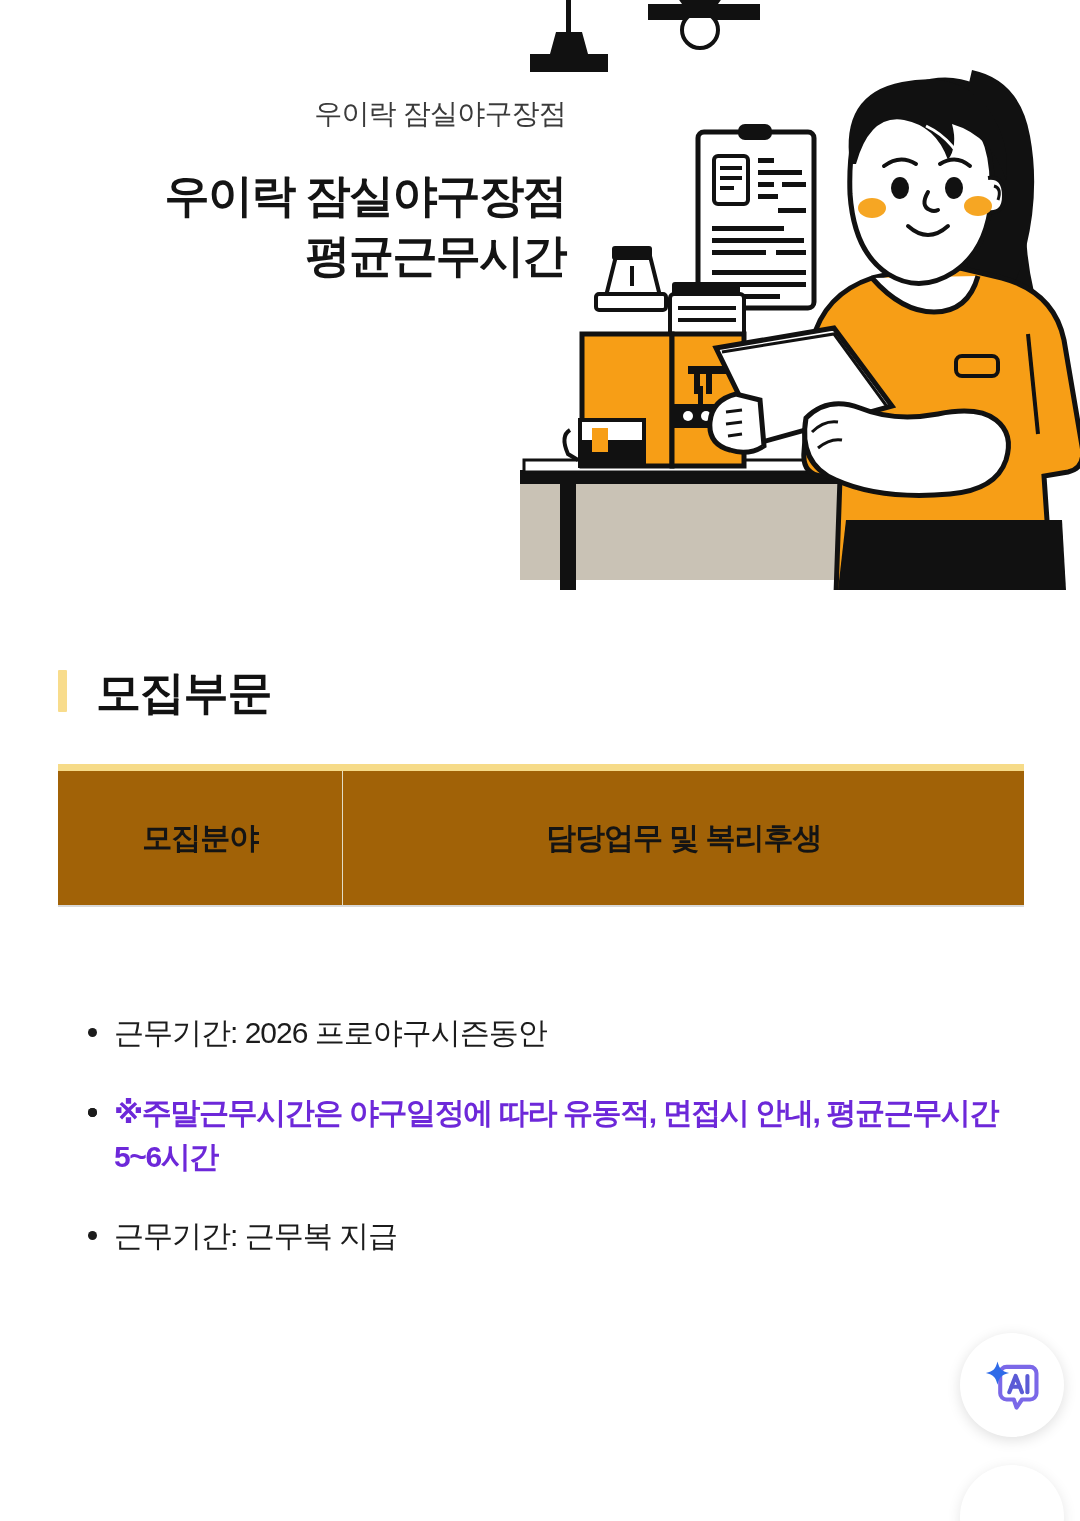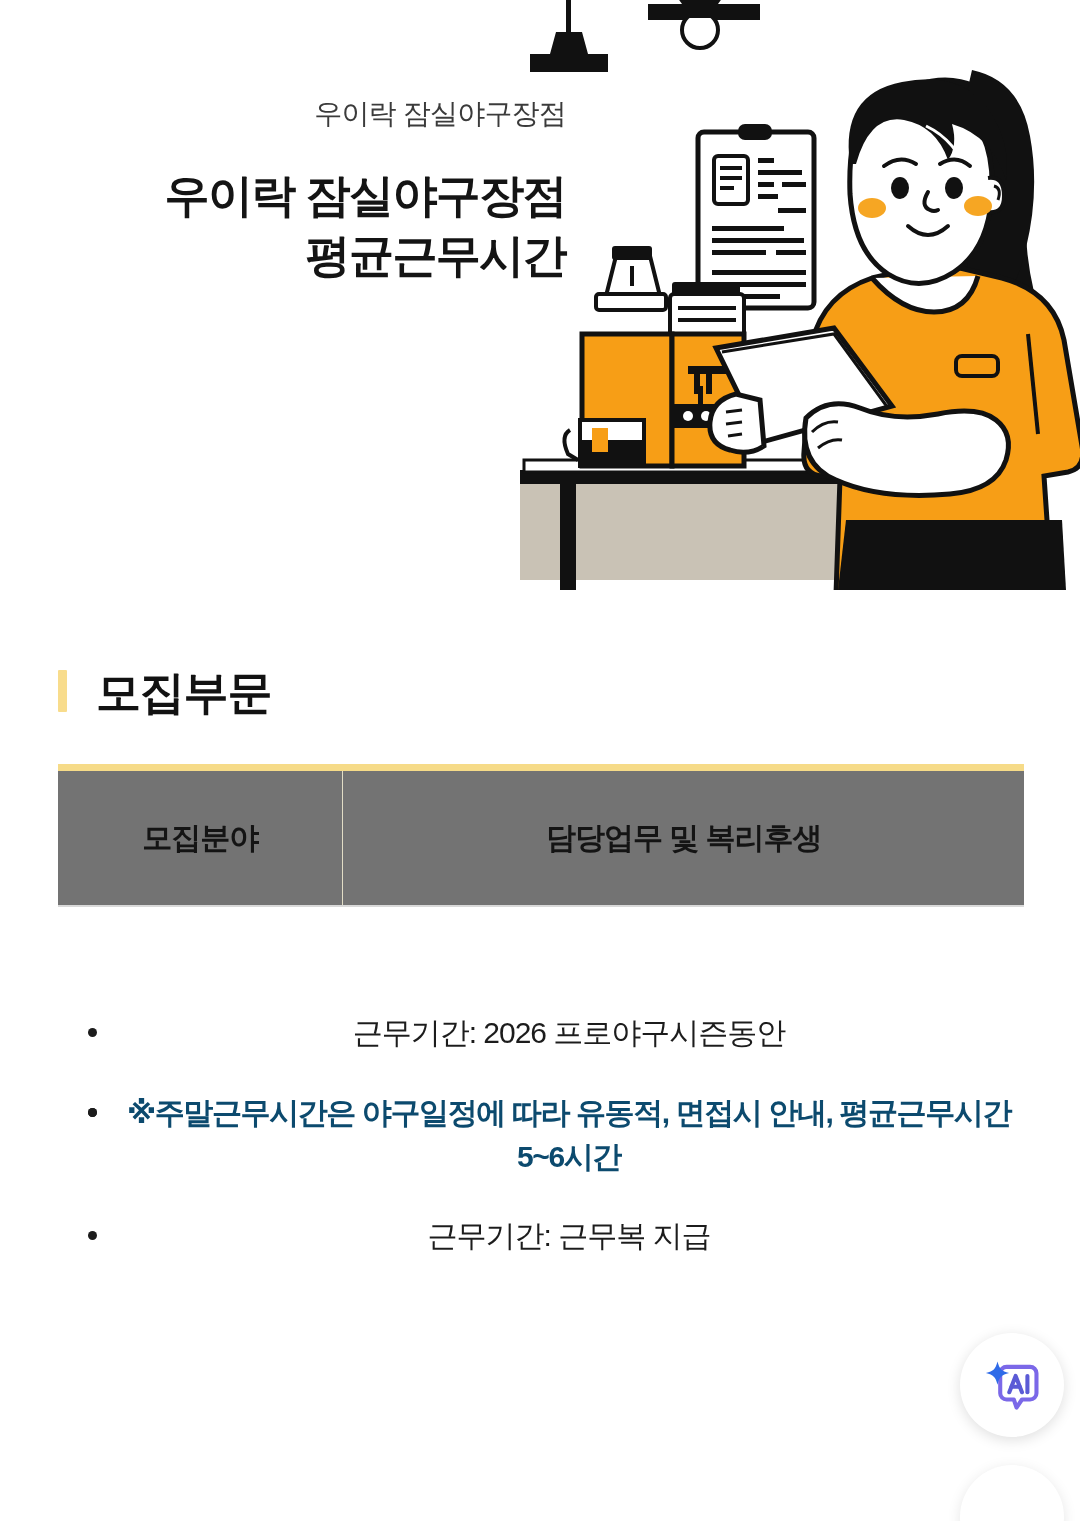--- a/index.html
+++ b/index.html
@@ -38,46 +38,46 @@
     font-size:45px;font-weight:700;color:#121212;letter-spacing:-1.2px;line-height:1.2;
   }
 
   
   .tbl-wrap{margin-top:44px;margin-left:-38px;width:966px;}
   table.rec{
     width:100%;border-collapse:collapse;table-layout:fixed;
     border-top:7px solid #f6db88;border-bottom:2px solid #d9d9d9;
   }
   table.rec th{
-    background:#737373;color:#141414;font-size:30px;font-weight:700;
+    background:#a16207;color:#141414;font-size:30px;font-weight:700;
     letter-spacing:-1px;height:132px;vertical-align:middle;text-align:center;
     border-right:1px solid #e2ddc6;
   }
   table.rec th:last-child{border-right:none;}
   table.rec td{
     background:#fdf8e3;height:0;padding:0;border-right:1px solid #e2ddc6;
   }
   table.rec td:last-child{border-right:none;}
   col.c1{width:29.5%;}
   col.c2{width:70.5%;}
 
   
   .cond{margin-top:40px;margin-left:-38px;}
-  ul.bullets{list-style:none;margin:0;padding:0;text-align:center;}
+  ul.bullets{list-style:none;margin:0;padding:0;}
   ul.bullets > li{
     position:relative;padding-left:56px;margin-bottom:36px;
     font-size:30px;color:#1c1c1c;letter-spacing:-1px;line-height:1.47;
   }
   ul.bullets > li:last-child{margin-bottom:0;}
   ul.bullets > li .dot{
     position:absolute;left:30px;top:17px;width:9px;height:9px;border-radius:50%;
     background:#1c1c1c;
   }
   .note{
-    display:block;font-weight:700;color:#0c4a6e;letter-spacing:-1.4px;line-height:1.45;
+    display:block;font-weight:700;color:#6d28d9;letter-spacing:-1.4px;line-height:1.45;
   }
 
   
   .fab{
     position:absolute;right:16px;bottom:84px;width:104px;height:104px;border-radius:50%;
     background:#ffffff;box-shadow:0 3px 14px rgba(0,0,0,0.13);
     display:flex;align-items:center;justify-content:center;z-index:40;
   }
   .fab svg{width:58px;height:58px;display:block;}
   .fab2{

